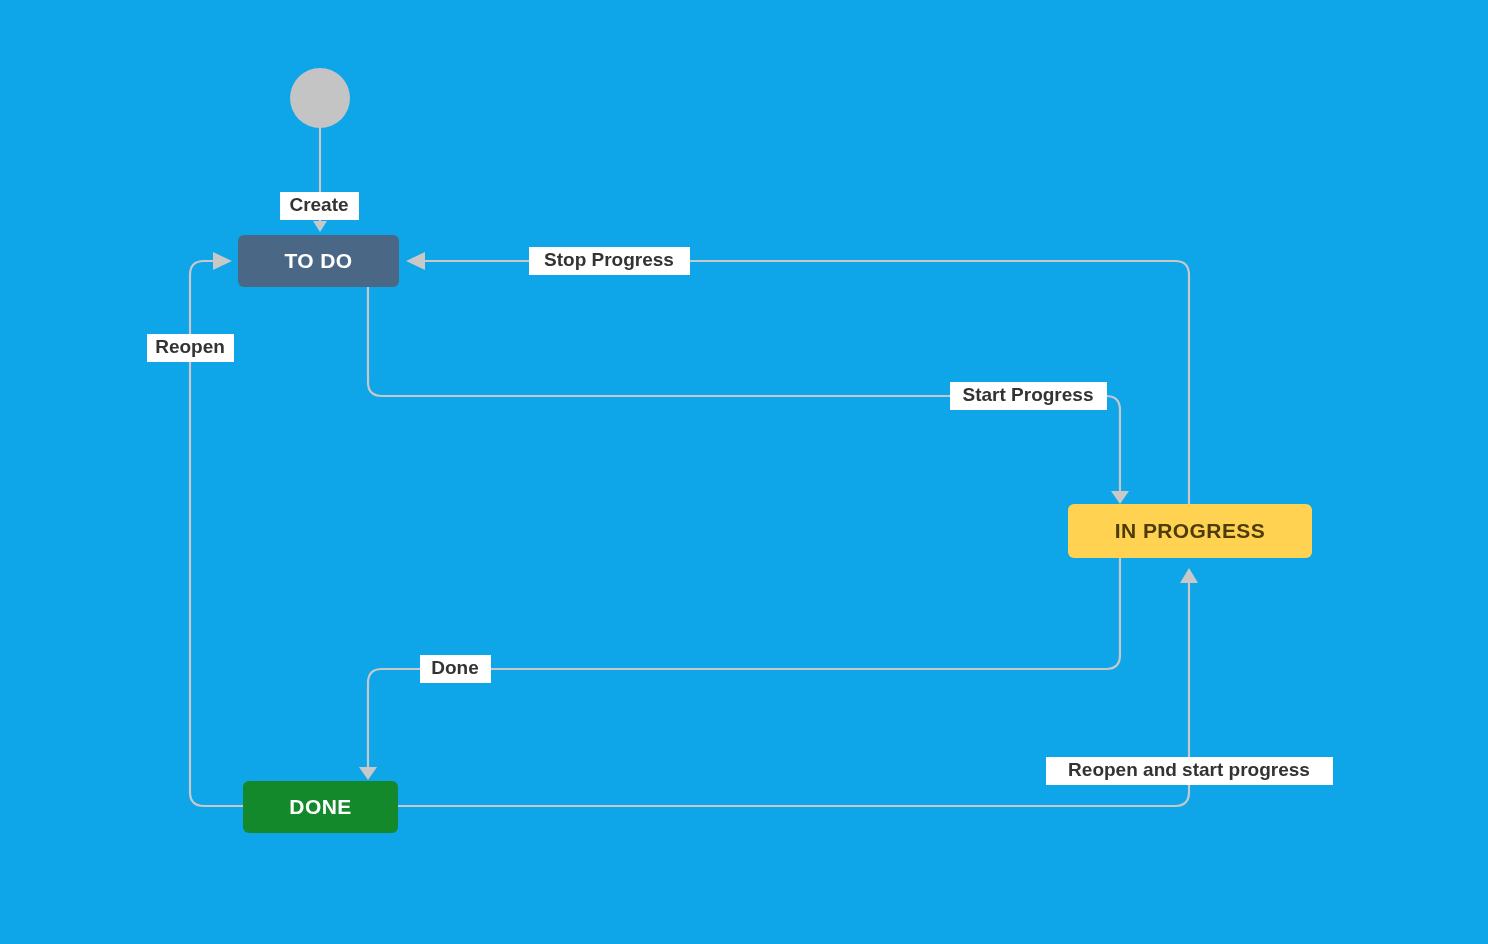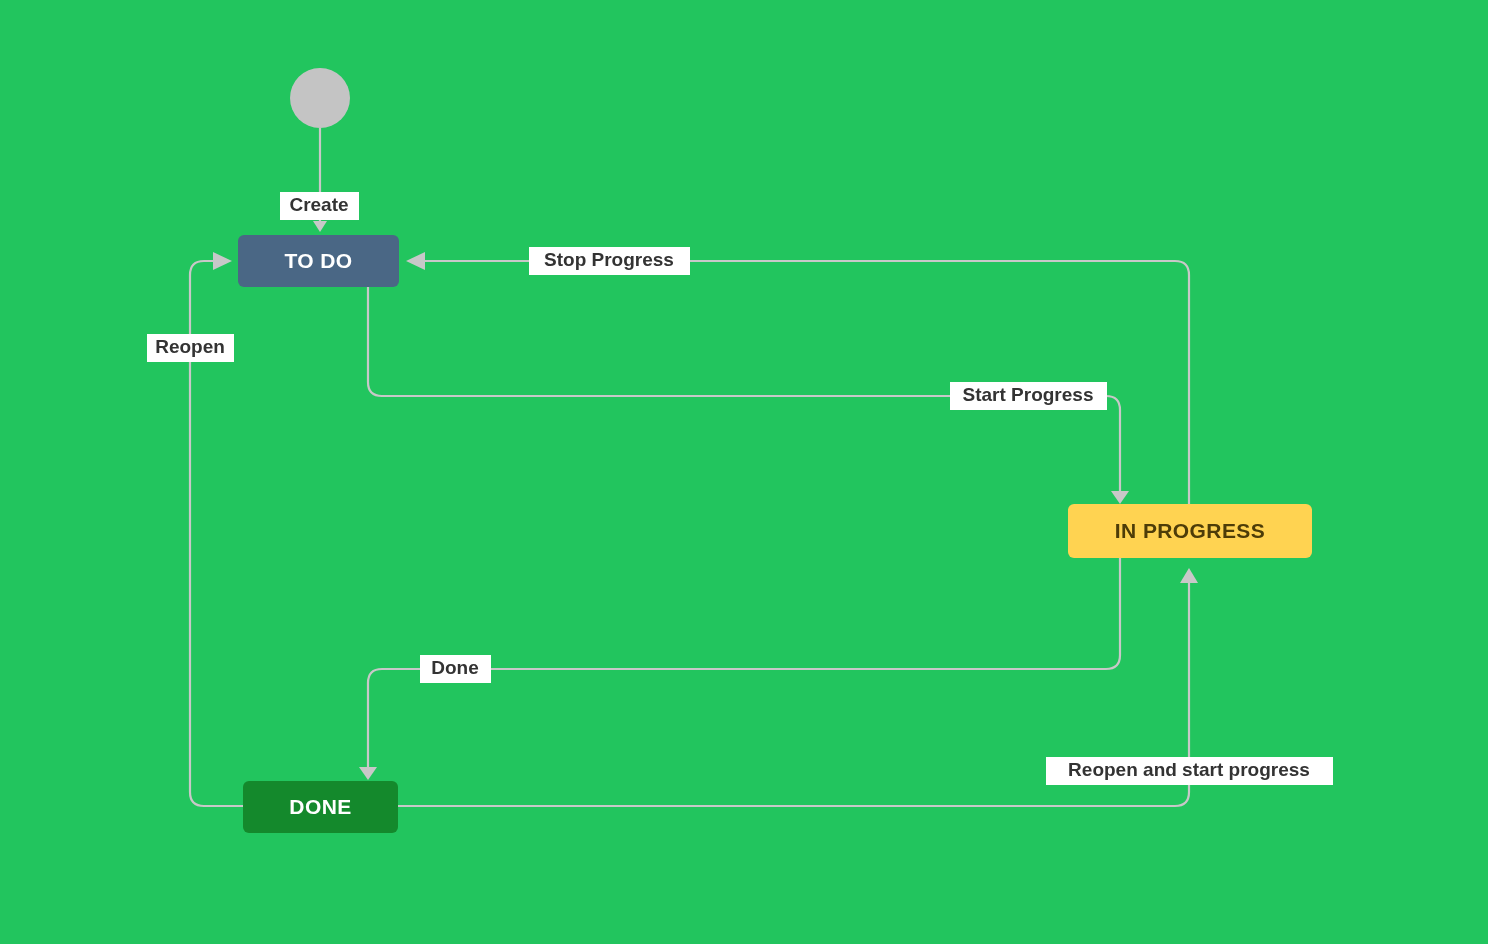--- a/index.html
+++ b/index.html
@@ -10,21 +10,21 @@
   body {
     width: 1488px;
     height: 944px;
     font-family: "Liberation Sans", sans-serif;
     overflow: hidden;
   }
   #diagram-root {
     position: relative;
     width: 1488px;
     height: 944px;
-    background: #22c55e;
+    background: #0ea5e9;
   }
   svg.workflow-canvas {
     position: absolute;
     top: 0;
     left: 0;
     width: 1488px;
     height: 944px;
   }
   .edge-path {
     fill: none;

